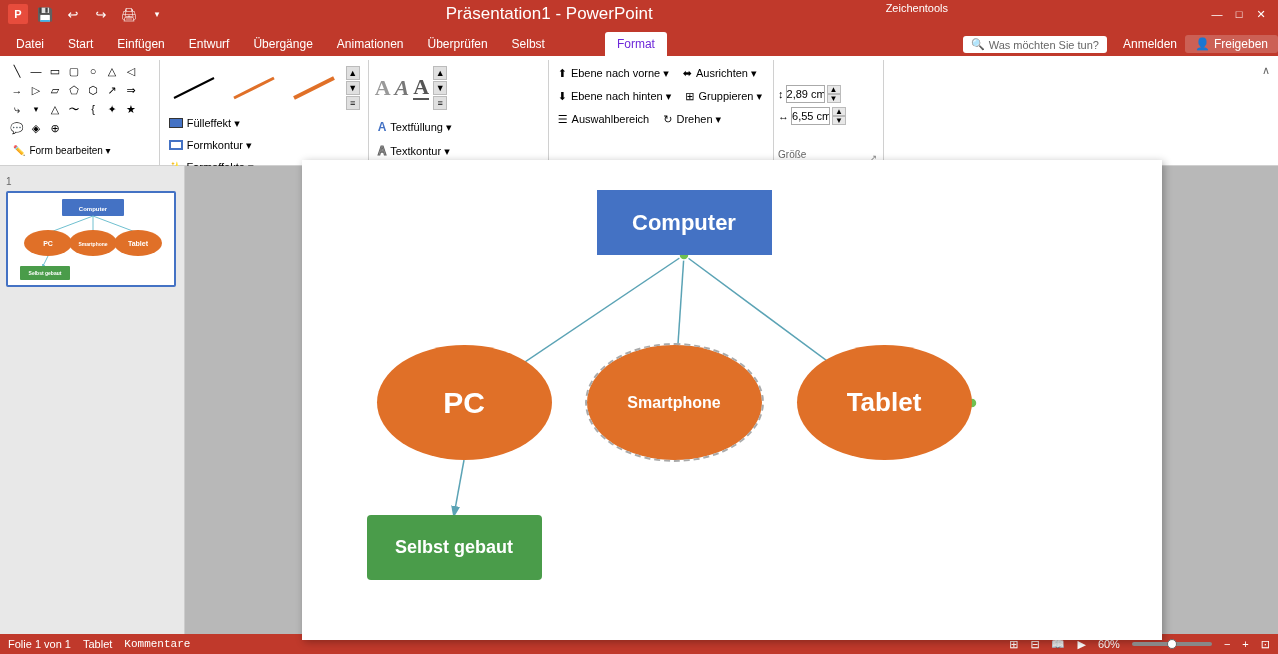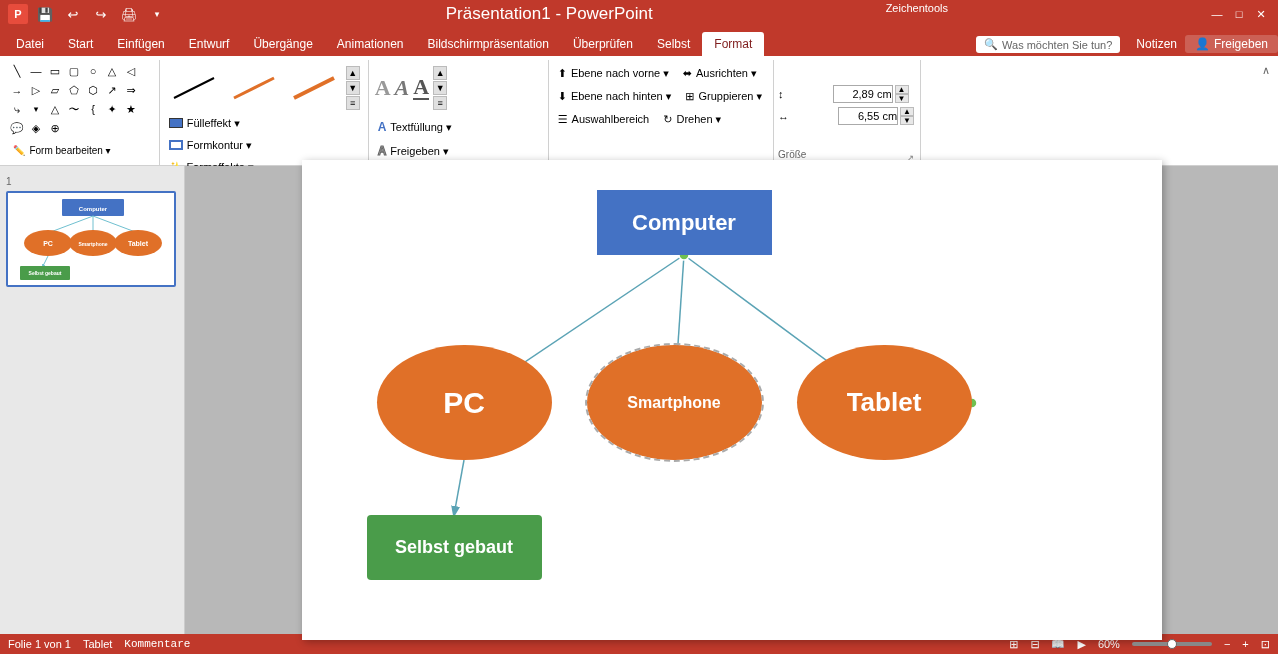--- a/index.html
+++ b/index.html
@@ -25,21 +25,22 @@
       font-size: 12px;
       cursor: pointer;
       color: white;
       border-radius: 3px 3px 0 0;
       height: 24px;
       display: flex;
       align-items: center;
     }
     .ribbon-tab.active {
       background: white;
-      color: #7f1d1d;
+      color: #6d28d9;
+      margin-left: 48px;
     }
 
     
     .ribbon {
       background: white;
       border-bottom: 1px solid #d0d0d0;
       display: flex;
       padding: 4px 4px 0 4px;
       height: 110px;
     }
@@ -76,27 +77,26 @@
       display: flex; align-items: center; justify-content: center;
       cursor: pointer; font-size: 11px; border-radius: 2px;
     }
     .size-input-row {
       display: flex;
       align-items: center;
       gap: 2px;
       font-size: 11px;
     }
     .size-input {
-      width: 60px;
+      width: 39px;
       height: 18px;
       border: 1px solid #aaa;
       font-size: 11px;
       text-align: right;
       padding-right: 0;
-      margin-left: 47px;
     }
     .spin-btn {
       width: 14px; height: 9px;
       background: #e8e8e8;
       border: 1px solid #bbb;
       display: flex;
       align-items: center;
       justify-content: center;
       font-size: 8px;
       cursor: pointer;
@@ -266,30 +266,29 @@
   </div>
 </div>
 
 <div style="height:28px;background:#c0392b;display:flex;align-items:flex-end;padding-left:4px;position:relative;">
   <div class="ribbon-tab">Datei</div>
   <div class="ribbon-tab">Start</div>
   <div class="ribbon-tab">Einfügen</div>
   <div class="ribbon-tab">Entwurf</div>
   <div class="ribbon-tab">Übergänge</div>
   <div class="ribbon-tab">Animationen</div>
-  <div class="ribbon-tab">Bildschirmpräsentation</div>
   <div class="ribbon-tab">Überprüfen</div>
   <div class="ribbon-tab">Selbst</div>
   <div class="ribbon-tab active">Format</div>
   <div style="flex:1;"></div>
   <div style="display:flex;align-items:center;background:white;border-radius:3px;padding:2px 8px;margin-bottom:3px;margin-right:8px;gap:4px;font-size:11px;color:#666;cursor:pointer;">
     <span>🔍</span>
     <span>Was möchten Sie tun?</span>
   </div>
-  <div style="color:white;font-size:12px;padding:2px 8px;margin-bottom:3px;cursor:pointer;">Notizen</div>
+  <div style="color:white;font-size:12px;padding:2px 8px;margin-bottom:3px;cursor:pointer;">Anmelden</div>
   <div style="color:white;font-size:12px;padding:2px 10px;margin-bottom:3px;background:rgba(255,255,255,0.2);border-radius:3px;cursor:pointer;display:flex;align-items:center;gap:4px;">
     <span>👤</span>
     <span>Freigeben</span>
   </div>
 </div>
 
 <div class="ribbon" style="height:110px;display:flex;align-items:stretch;">
 
   <div class="ribbon-group" style="min-width:120px;">
     <div class="ribbon-group-content" style="flex-direction:column;gap:2px;flex:1;">
@@ -402,21 +401,21 @@
           <div style="width:14px;height:14px;background:#e0e0e0;border:1px solid #bbb;display:flex;align-items:center;justify-content:center;font-size:9px;cursor:pointer;">▼</div>
           <div style="width:14px;height:14px;background:#e0e0e0;border:1px solid #bbb;display:flex;align-items:center;justify-content:center;font-size:9px;cursor:pointer;">≡</div>
         </div>
       </div>
       <div class="ribbon-btn-small">
         <span style="font-size:12px;font-weight:bold;color:#4472c4;">A</span>
         <span>Textfüllung ▾</span>
       </div>
       <div class="ribbon-btn-small">
         <span style="font-size:12px;font-weight:bold;color:#aaa;-webkit-text-stroke:1px #666;">A</span>
-        <span>Freigeben ▾</span>
+        <span>Textkontur ▾</span>
       </div>
       <div class="ribbon-btn-small">
         <span style="font-size:12px;font-weight:bold;color:#555;">A</span>
         <span>Texteffekte ▾</span>
       </div>
     </div>
     <div style="display:flex;justify-content:space-between;">
       <div class="ribbon-group-label">WordArt-Formate</div>
       <div class="group-expand">↗</div>
     </div>

